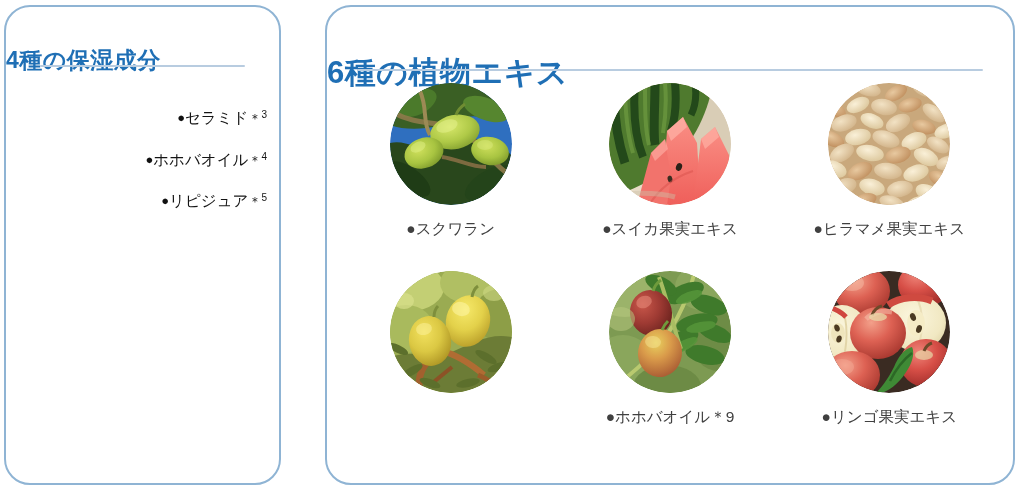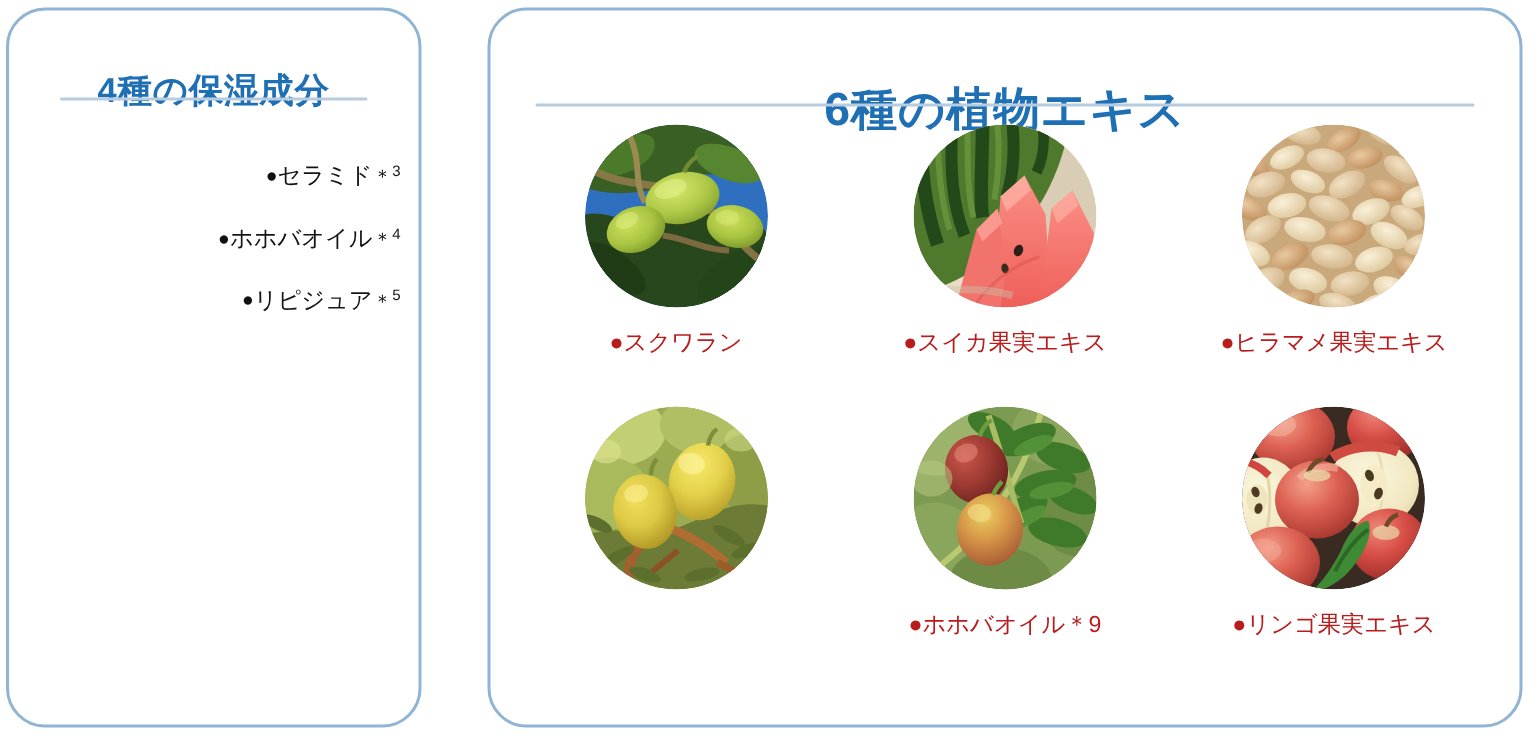--- a/index.html
+++ b/index.html
@@ -38,21 +38,21 @@
     top: 5px;
     width: 690px;
     height: 480px;
   }
 
   
   .panel-title {
     position: absolute;
     left: 0;
     right: 0;
-    text-align: center;
+    text-align: left;
     color: #1f6fb5;
     font-weight: bold;
     letter-spacing: 0.5px;
   }
   #left-panel .panel-title {
     top: 19px;
     font-size: 23px;
   }
   #right-panel .panel-title {
     top: 19px;
@@ -135,21 +135,21 @@
     flex: none;
   }
   .plant-photo svg {
     display: block;
     width: 122px;
     height: 122px;
   }
   .plant-label {
     margin-top: 16px;
     font-size: 15.5px;
-    color: #b91c1c;
+    color: #404040;
     line-height: 1;
     white-space: nowrap;
   }
 </style>
 </head>
 <body>
 
 <div class="stage">
 
   <section class="panel" id="left-panel">

